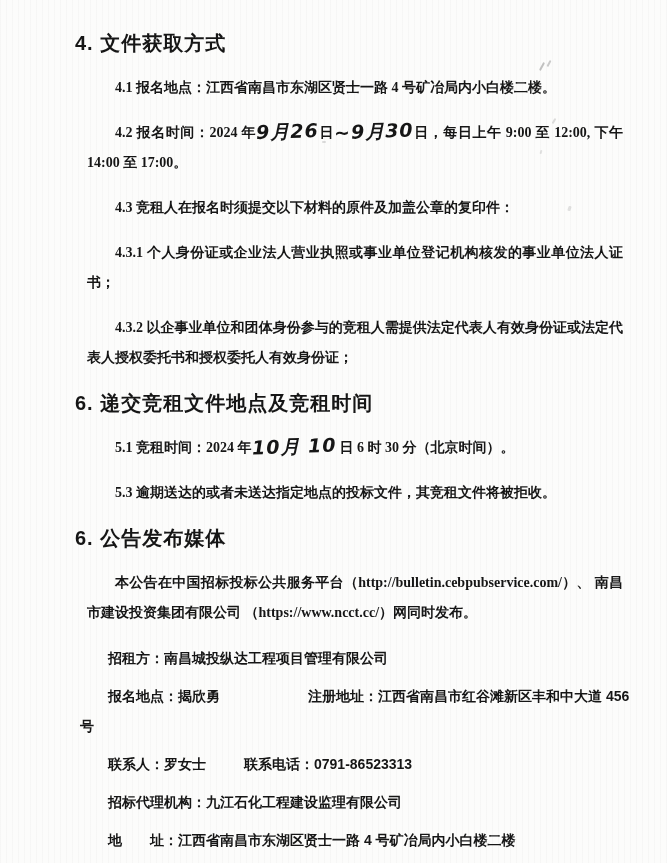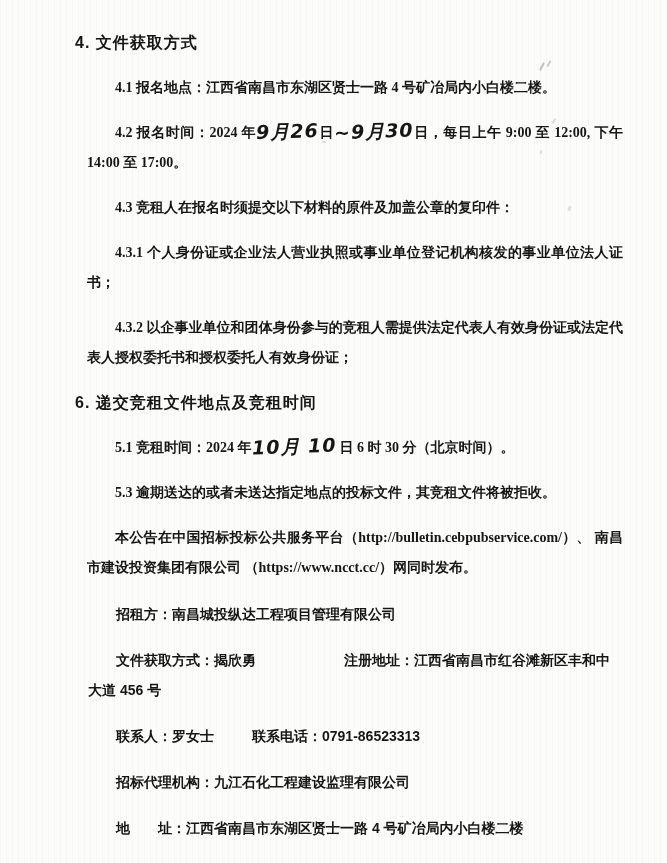--- a/index.html
+++ b/index.html
@@ -13,39 +13,39 @@
     font-family:"Liberation Serif","DejaVu Serif",serif;
     color:#161616;
   }
   .content{
     position:absolute;
     left:72px;top:24px;width:566px;
   }
   .hd{
     font-family:"Liberation Sans","DejaVu Sans",sans-serif;
     font-weight:bold;
-    font-size:16px;
+    font-size:20px;
     line-height:30px;
     letter-spacing:1px;
     margin:4px 0 6px 3px;
   }
   p.body{
     font-size:14px;
     line-height:30px;
     margin:15px;
     text-indent:2em;
     font-weight:600;
     text-align:justify;
   }
   p.contact{
     font-family:"Liberation Sans","DejaVu Sans",sans-serif;
     font-weight:bold;
     font-size:14px;
     line-height:30px;
-    margin:16px;
+    margin:8px;
     text-indent:2em;
   }
   .hw{
     font-family:"DejaVu Sans","Liberation Sans",sans-serif;
     font-weight:bold;
     font-style:italic;
     font-size:19px;
     letter-spacing:1px;
     display:inline-block;
     text-indent:0;
@@ -79,26 +79,27 @@
       <p class="body"><span>4.3.2 以企事业单位和团体身份参与的竞租人需提供法定代表人有效身份证或法定代表人授权委托书和授权委托人有效身份证；</span></p>
     </section>
 
     <section>
       <h2 class="hd">6. 递交竞租文件地点及竞租时间</h2>
       <p class="body"><span>5.1 竞租时间：2024 年</span><span class="hw">10月 10</span><span> 日 6 时 30 分（北京时间）。</span></p>
       <p class="body"><span>5.3 逾期送达的或者未送达指定地点的投标文件，其竞租文件将被拒收。</span></p>
     </section>
 
     <section>
+      <h2 class="hd">6. 公告发布媒体</h2>
       <p class="body"><span>本公告在中国招标投标公共服务平台（http://bulletin.cebpubservice.com/）、 南昌市建设投资集团有限公司 （https://www.ncct.cc/）网同时发布。</span></p>
     </section>
 
     <section>
       <p class="contact"><span>招租方：南昌城投纵达工程项目管理有限公司</span></p>
-      <p class="contact"><span>文件获取方式：揭欣勇</span><span class="gap-lg">注册地址：江西省南昌市红谷滩新区丰和中大道 456 号</span></p>
+      <p class="contact"><span>报名地点：揭欣勇</span><span class="gap-lg">注册地址：江西省南昌市红谷滩新区丰和中大道 456 号</span></p>
       <p class="contact"><span>联系人：罗女士</span><span class="gap-md">联系电话：0791-86523313</span></p>
       <p class="contact"><span>招标代理机构：九江石化工程建设监理有限公司</span></p>
       <p class="contact"><span>地　　址：江西省南昌市东湖区贤士一路 4 号矿冶局内小白楼二楼</span></p>
 
     </section>
 
   </div>
 
   <div class="smudge" id="sm1"></div>
   <div class="smudge" id="sm1b"></div>

